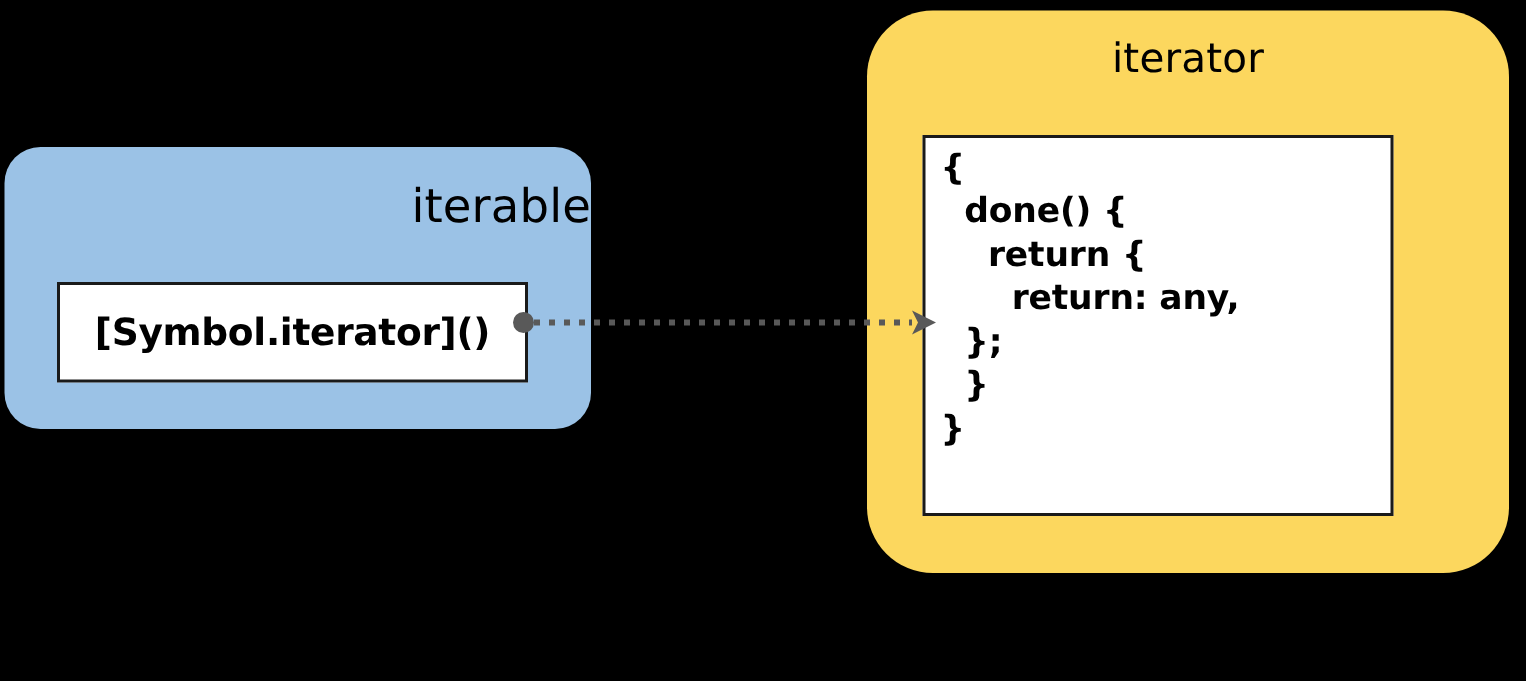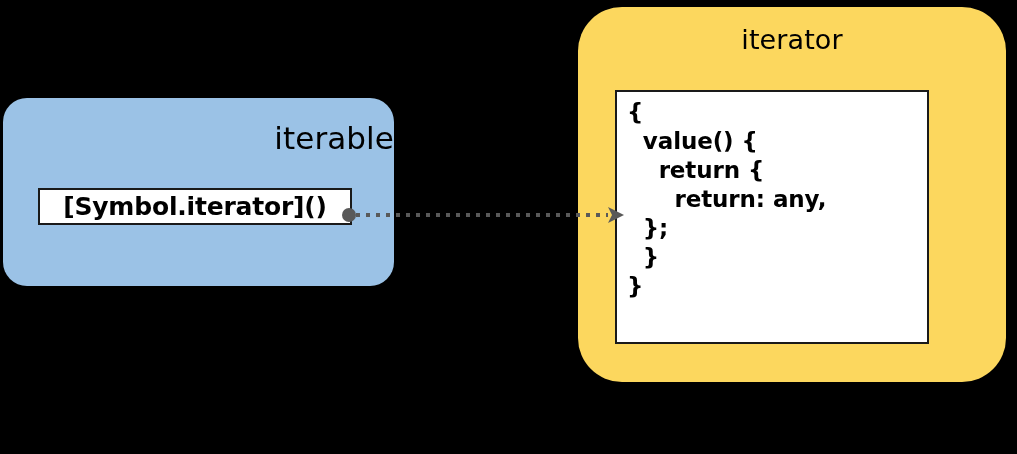--- a/index.html
+++ b/index.html
@@ -37,21 +37,21 @@
     font-size: 31px;
     font-weight: 400;
     color: #000000;
     letter-spacing: 0.1px;
   }
   .member-box {
     position: absolute;
     left: 35px;
     top: 90px;
     width: 314px;
-    height: 37px;
+    height: 67px;
     background: #FFFFFF;
     border: 2px solid #1a1a1a;
     box-sizing: border-box;
     display: flex;
     align-items: center;
     justify-content: center;
   }
   .member-box span {
     font-size: 25px;
     font-weight: 700;
@@ -120,21 +120,21 @@
     <div class="panel-title">iterable</div>
     <div class="member-box">
       <span>[Symbol.iterator]()</span>
     </div>
   </div>
 
   <div class="panel-iterator">
     <div class="panel-title">iterator</div>
     <div class="code-box">
       <div class="code-line">{</div>
-      <div class="code-line">  value() {</div>
+      <div class="code-line">  done() {</div>
       <div class="code-line">    return {</div>
       <div class="code-line">      return: any,</div>
       <div class="code-line">  };</div>
       <div class="code-line">  }</div>
       <div class="code-line">}</div>
     </div>
   </div>
 
   <svg class="connector" viewBox="0 0 290 40" width="290" height="40">
     <circle cx="9" cy="19" r="7" fill="#595959"></circle>

